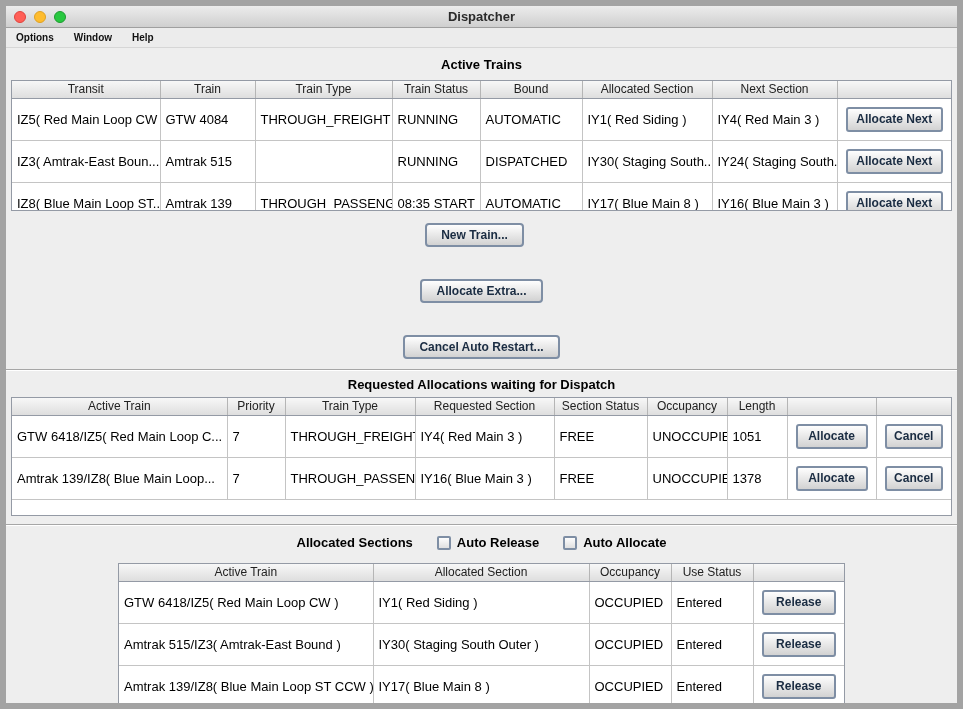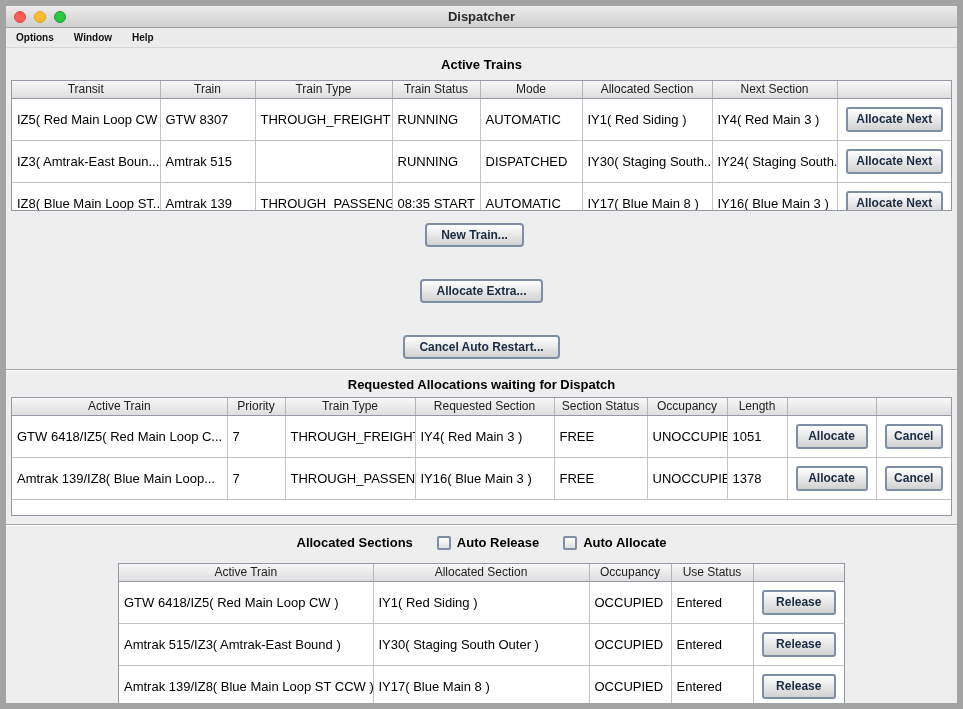--- a/index.html
+++ b/index.html
@@ -93,30 +93,30 @@
           <col style="width:130px">
           <col style="width:125px">
           <col>
       </colgroup>
       <thead>
         <tr>
           <th>Transit</th>
           <th>Train</th>
           <th>Train Type</th>
           <th>Train Status</th>
-          <th>Mode</th>
+          <th>Bound</th>
           <th>Allocated Section</th>
           <th>Next Section</th>
           <th></th>
         </tr>
       </thead>
       <tbody>
         <tr>
           <td>IZ5( Red Main Loop CW )</td>
-          <td>GTW 8307</td>
+          <td>GTW 4084</td>
           <td>THROUGH_FREIGHT</td>
           <td>RUNNING</td>
           <td>AUTOMATIC</td>
           <td>IY1( Red Siding )</td>
           <td>IY4( Red Main 3 )</td>
           <td class="btn-cell">
               <button class="cell-btn">Allocate Next</button>
             </td>
         </tr>
         <tr>

